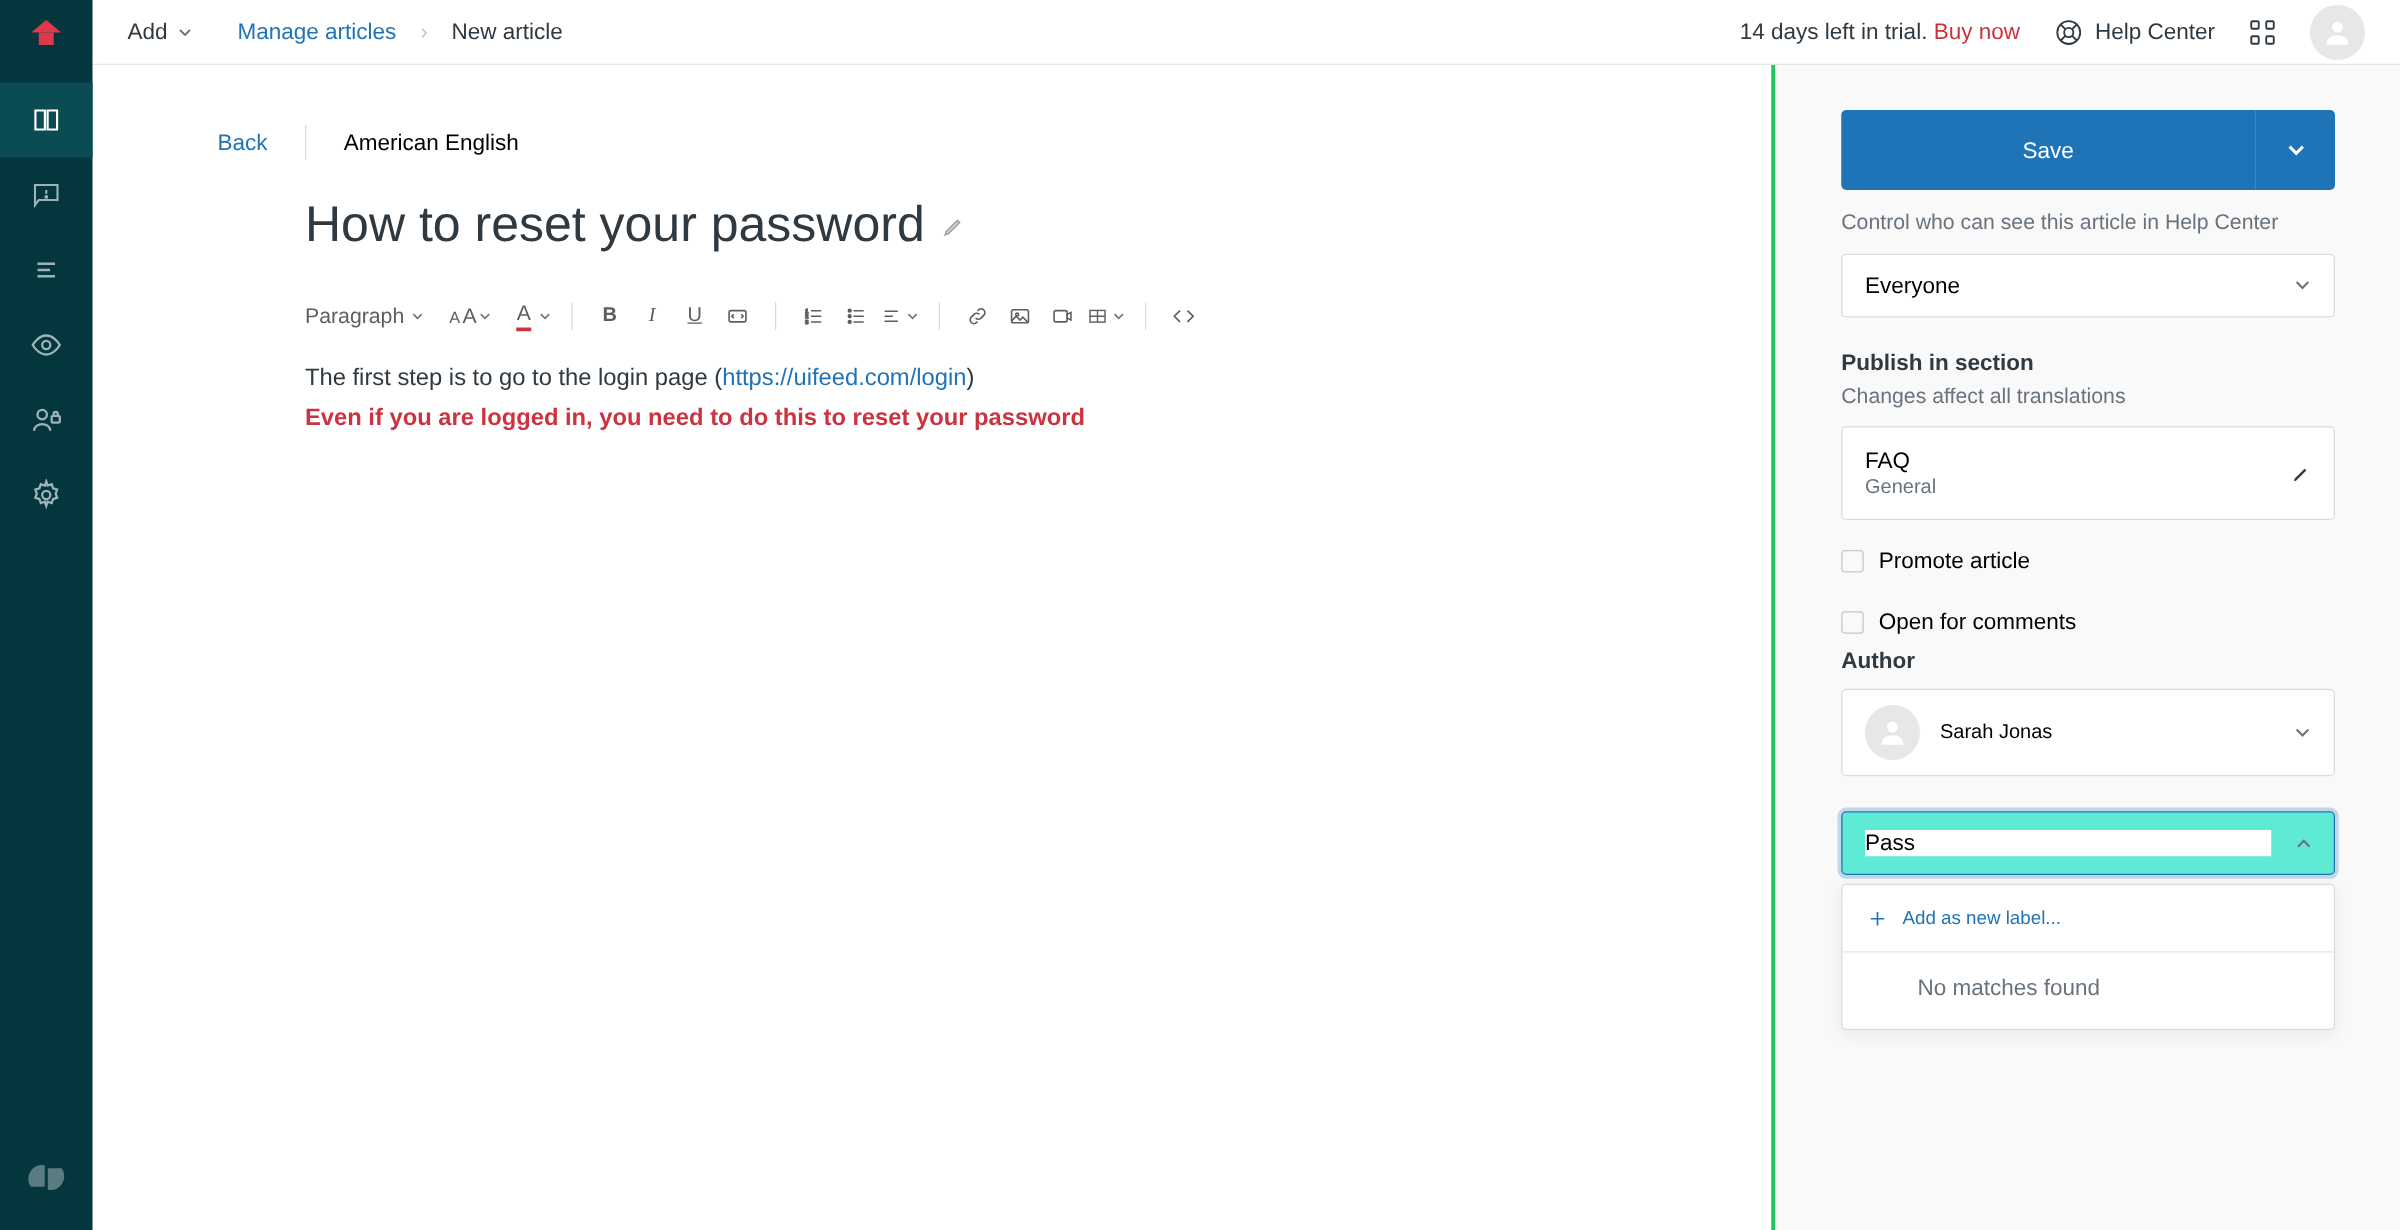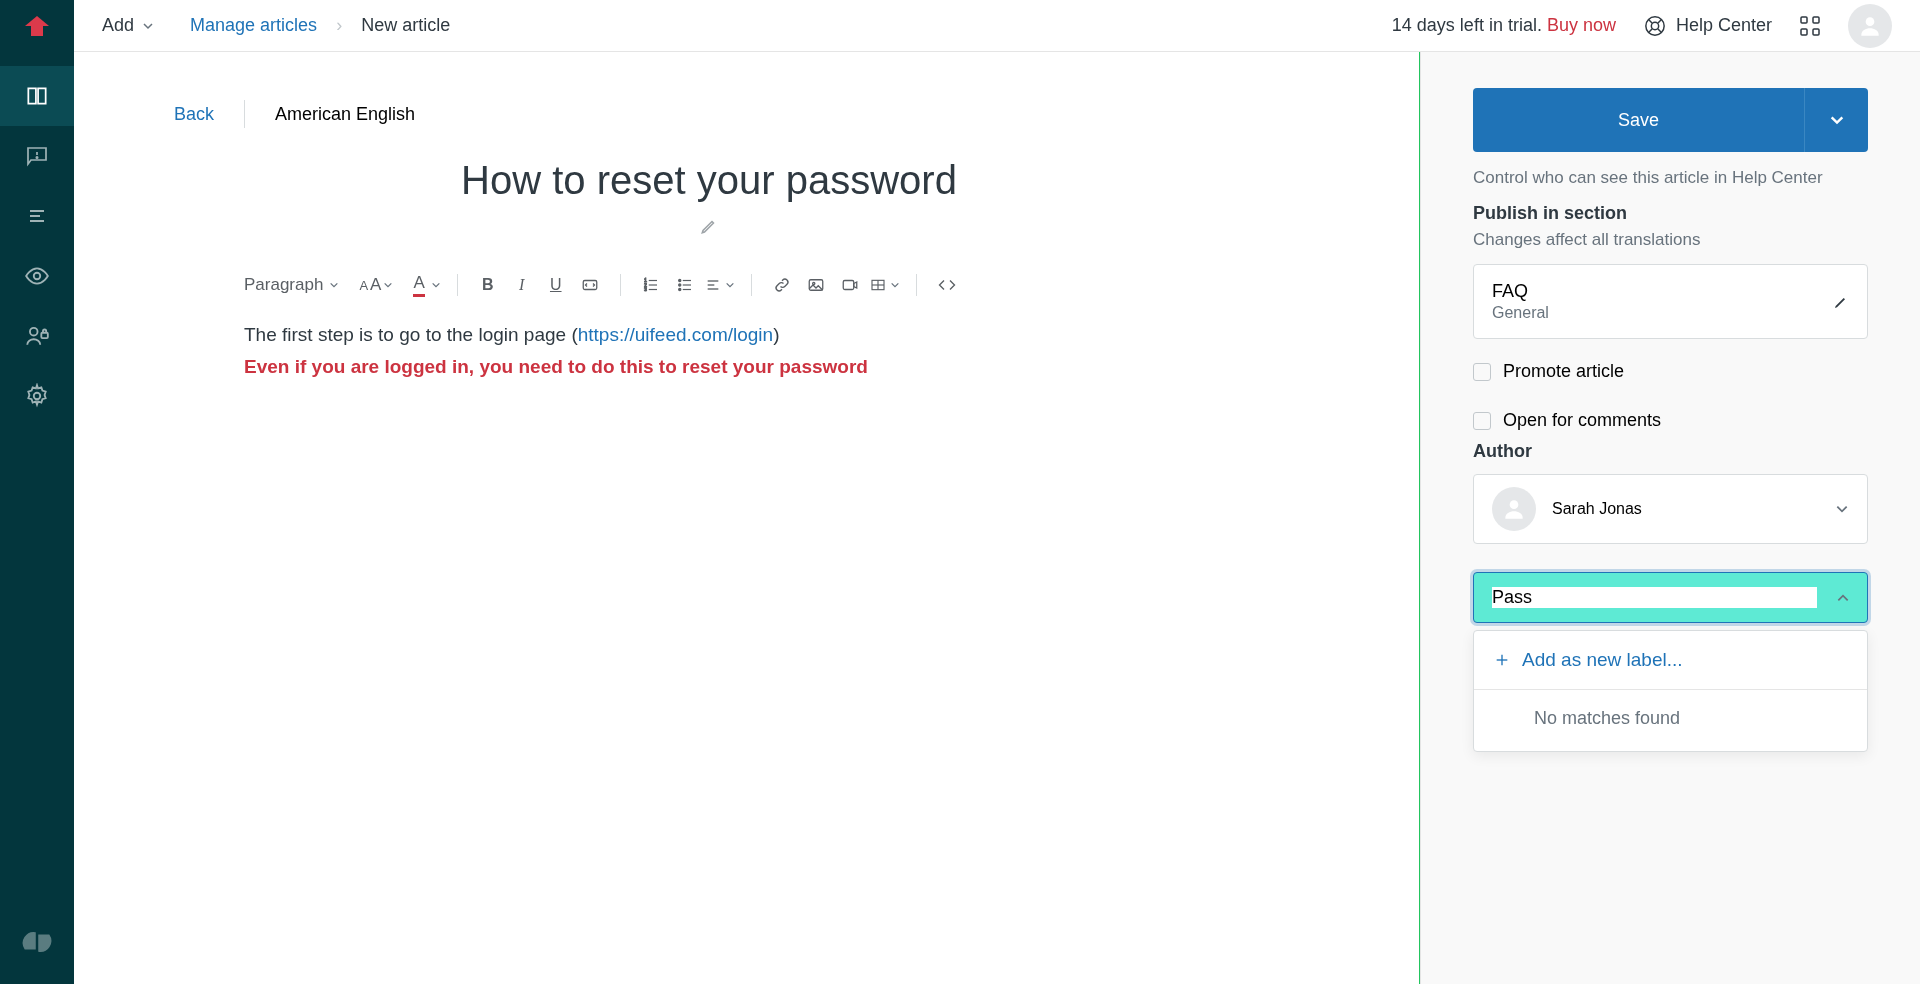--- a/index.html
+++ b/index.html
@@ -15,26 +15,26 @@
 .topbar .add-btn { display: flex; align-items: center; gap: 8px; margin-right: 36px; cursor: pointer; }
 .breadcrumb a { color: #1f73b7; text-decoration: none; }
 .breadcrumb .sep { margin: 0 14px; color: #c2c8cc; }
 .topbar-right { margin-left: auto; display: flex; align-items: center; gap: 28px; font-size: 18px; }
 .trial-text { color: #2f3941; }
 .trial-text .buy { color: #cc3340; font-weight: 500; }
 .help-center { display: flex; align-items: center; gap: 10px; cursor: pointer; }
 .grid-icon, .avatar { cursor: pointer; }
 .avatar-circle { width: 44px; height: 44px; border-radius: 50%; background: #e5e7e9; display: flex; align-items: center; justify-content: center; }
 .content { flex: 1; display: flex; }
-.editor-pane { flex: 1; border-right: 1px solid #22c55e; padding: 48px 0 12px 0; }
+.editor-pane { flex: 1; border-right: 3px solid #22c55e; padding: 48px 0 12px 0; }
 .editor-inner { max-width: 1100px; padding-left: 100px; }
 .back-row { display: flex; align-items: center; gap: 30px; margin-bottom: 30px; font-size: 18px; }
 .back-link { color: #1f73b7; cursor: pointer; }
 .back-divider { width: 1px; height: 28px; background: #d8dcde; }
-.title-row { display: flex; align-items: center; gap: 14px; margin-bottom: 36px; padding-left: 70px; flex-direction: column; }
+.title-row { display: flex; align-items: center; gap: 14px; margin-bottom: 36px; padding-left: 70px; }
 h1.article-title { font-size: 40px; font-weight: 400; color: #2f3941; }
 .edit-icon { color: #9ea4a8; }
 .toolbar { display: flex; align-items: center; gap: 6px; padding-left: 70px; margin-bottom: 20px; color: #5a5f64; }
 .tool-group { display: flex; align-items: center; gap: 10px; }
 .tool-sep { width: 1px; height: 22px; background: #d8dcde; margin: 0 10px; }
 .tool-btn { width: 28px; height: 28px; display: flex; align-items: center; justify-content: center; cursor: pointer; border-radius: 3px; }
 .para-btn { display: flex; align-items: center; gap: 6px; font-size: 17px; cursor: pointer; }
 .editor-body { padding-left: 70px; font-size: 19px; line-height: 1.7; color: #2f3941; }
 .editor-body a { color: #1f73b7; text-decoration: none; text-align: right; }
 .ed-red { color: #cc3340; font-weight: 700; }
@@ -49,21 +49,21 @@
 .section-box .sub { color: #68737d; font-size: 16px; }
 .chk-row { display: flex; align-items: center; gap: 12px; font-size: 18px; margin-bottom: 10px; }
 .chk { width: 18px; height: 18px; border: 1px solid #c2c8cc; border-radius: 3px; }
 .author-box { background: #fff; border: 1px solid #d8dcde; border-radius: 4px; padding: 12px 18px; display: flex; align-items: center; gap: 16px; margin-top: 12px; margin-bottom: 28px; position: relative; }
 .author-av { width: 44px; height: 44px; border-radius: 50%; background: #e5e7e9; display:flex;align-items:center;justify-content:center; }
 .label-input-wrap { position: relative; }
 .label-input { width: 100%; background: #5eead4; border: 1px solid #1f73b7; border-radius: 4px; padding: 14px 50px 14px 18px; display: flex; align-items: center; font-size: 18px; box-shadow: 0 0 0 3px rgba(31,115,183,0.25); margin-top: 24px; }
 .label-input input { border: none; outline: none; flex: 1; font-size: 18px; }
 .caret-right { position: absolute; right: 18px; top: 50%; transform: translateY(-50%); }
 .label-dropdown { position: absolute; left: 0; right: 0; top: 58px; background: #fff; border: 1px solid #d8dcde; border-radius: 4px; box-shadow: 0 4px 14px rgba(0,0,0,0.07); }
-.ld-add { display: flex; align-items: center; gap: 12px; padding: 18px 20px; color: #1f73b7; font-size: 19px; font-weight: 500; cursor: pointer; border-bottom: 1px solid #e5e5e5; }
+.ld-add { display: flex; align-items: center; gap: 12px; padding: 18px 20px; color: #1f73b7; font-size: 15px; font-weight: 500; cursor: pointer; border-bottom: 1px solid #e5e5e5; }
 .ld-none { padding: 18px 20px 22px 60px; color: #68737d; font-size: 18px; }
 svg { display: block; }
 </style>
 </head>
 <body>
 
 <div class="nav-rail">
   <div class="nav-logo">
     <svg width="32" height="32" viewBox="0 0 32 32">
         <polygon points="16,4 28,14 4,14" fill="#dc3a4b"></polygon>
@@ -307,20 +307,26 @@
           <span>Save</span>
         </div>
         <div class="save-caret">
           <svg width="16" height="16" viewBox="0 0 12 12">
               <path d="M2 4l4 4 4-4" stroke="#fff" stroke-width="1.8" fill="none"></path>
             </svg>
         </div>
       </div>
 
       <div class="sb-text">Control who can see this article in Help Center</div>
+      <div class="dropdown">
+        <span>Everyone</span>
+        <svg width="14" height="14" viewBox="0 0 12 12">
+            <path d="M2 4l4 4 4-4" stroke="#68737d" stroke-width="1.5" fill="none"></path>
+          </svg>
+      </div>
 
       <div class="sb-heading">Publish in section</div>
       <div class="sb-text" style="margin-bottom:0">Changes affect all translations</div>
       <div class="section-box">
         <div>
           <div style="font-size:18px;margin-bottom:2px">FAQ</div>
           <div class="sub">General</div>
         </div>
         <svg width="16" height="16" viewBox="0 0 24 24" fill="#2f3941">
             <path d="M3 21l3-1L18 8l-2-2L4 18l-1 3z"></path>

